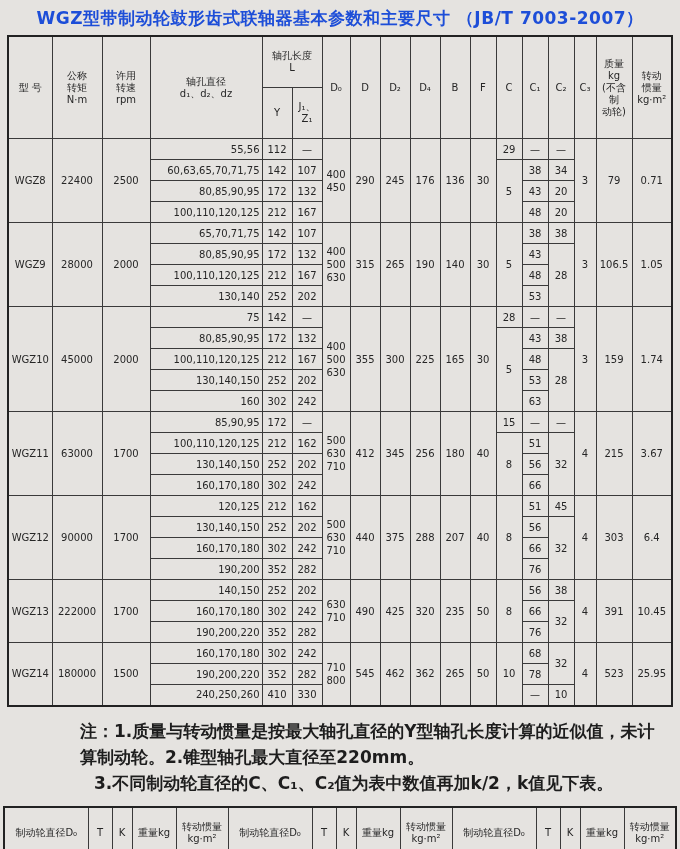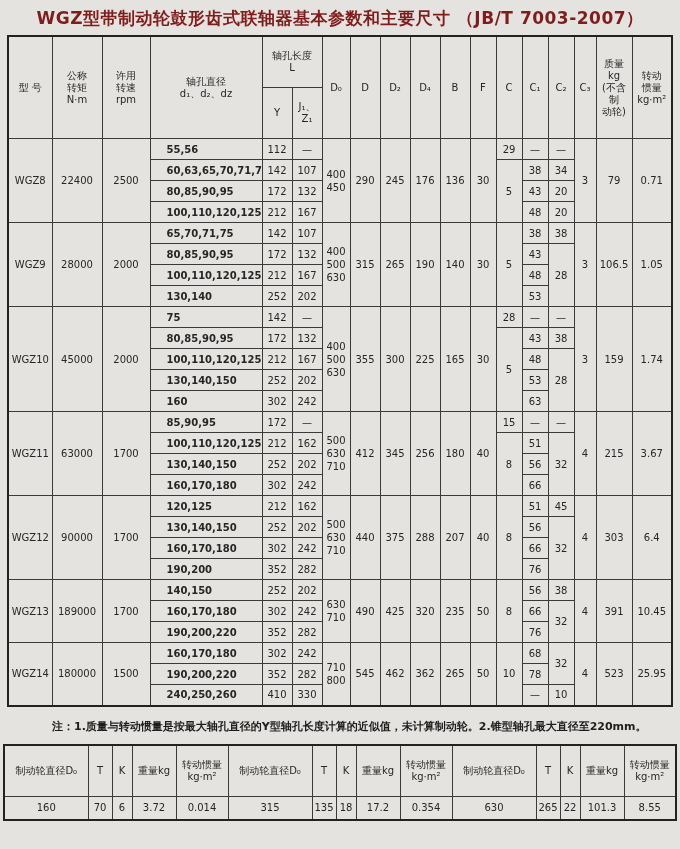--- a/index.html
+++ b/index.html
@@ -5,41 +5,41 @@
   html,body{margin:0;padding:0;}
   body{
     width:680px;height:849px;
     background:#e5e3e0;
     font-family:"DejaVu Sans","Liberation Sans",sans-serif;
     color:#262626;
     -webkit-font-smoothing:antialiased;
   }
   .page{width:680px;height:849px;overflow:hidden;}
   .title{
-    text-align:center;font-weight:bold;font-size:17px;color:#7f1d1d;
+    text-align:center;font-weight:bold;font-size:17px;color:#1d4ed8;
     padding:7px 0 5px 0;letter-spacing:0.5px;
   }
   table{border-collapse:collapse;table-layout:fixed;margin:0 auto;}
   td{
     border:1px solid #3a3a3a;
     text-align:center;vertical-align:middle;
     font-size:10px;line-height:1.3;
     padding:0 2px;
     white-space:pre-line;
     overflow:hidden;
   }
   table.main{width:664px;border:2px solid #222;}
   table.main tr{height:21px;}
   table.main tr.hr1{height:50px;}
   table.main tr.hr2{height:30px;}
   td.hd{line-height:1.2;font-size:10px;padding:13px 1px;}
-  td.al{text-align:left;padding-left:16px;font-weight:bold;}
+  td.al{text-align:right;padding-left:16px;}
   .notes{
-    margin:11px 10px 9px 52px;
-    font-size:11px;line-height:1.55;color:#1d1d1d;font-weight:bold;
+    margin:11px 10px 9px 80px;
+    font-size:17px;line-height:1.55;color:#1d1d1d;font-weight:bold;
   }
   .notes .n2{margin-left:14px;}
   table.brake{width:672px;border:2px solid #222;}
   table.brake tr{height:24px;}
   table.brake tr.bh{height:36px;}
   table.brake td{font-size:10px;}
 </style>
 </head>
 <body>
 
@@ -316,21 +316,21 @@
           <td>66</td>
         </tr>
         <tr>
           <td class="al">190,200</td>
           <td>352</td>
           <td>282</td>
           <td>76</td>
         </tr>
         <tr>
           <td rowspan="3">WGZ13</td>
-          <td rowspan="3">189000</td>
+          <td rowspan="3">222000</td>
           <td rowspan="3">1700</td>
           <td class="al">140,150</td>
           <td>252</td>
           <td>202</td>
           <td rowspan="3">630
 710</td>
           <td rowspan="3">490</td>
           <td rowspan="3">425</td>
           <td rowspan="3">320</td>
           <td rowspan="3">235</td>
@@ -387,20 +387,21 @@
           <td>410</td>
           <td>330</td>
           <td>—</td>
           <td>10</td>
         </tr>
       </tbody>
   </table>
 
   <div class="notes">
     <div class="n1">注：1.质量与转动惯量是按最大轴孔直径的Y型轴孔长度计算的近似值，未计算制动轮。2.锥型轴孔最大直径至220mm。</div>
+    <div class="n2">3.不同制动轮直径的C、C₁、C₂值为表中数值再加k/2，k值见下表。</div>
   </div>
 
   <table class="brake">
     <colgroup>
       <col style="width:84px">
         <col style="width:24px">
         <col style="width:20px">
         <col style="width:44px">
         <col style="width:52px">
       <col style="width:84px">

